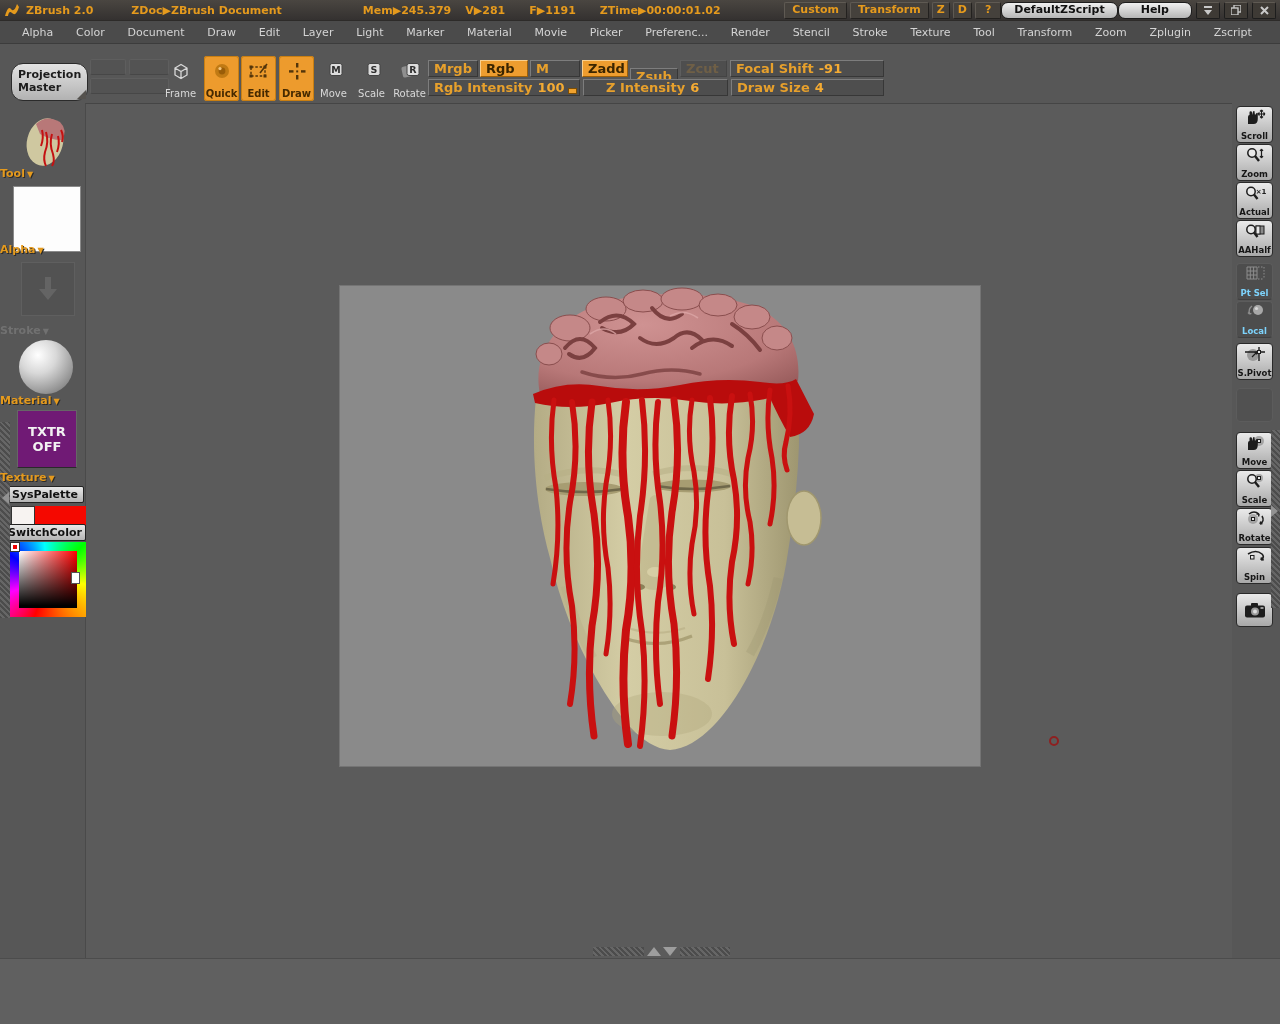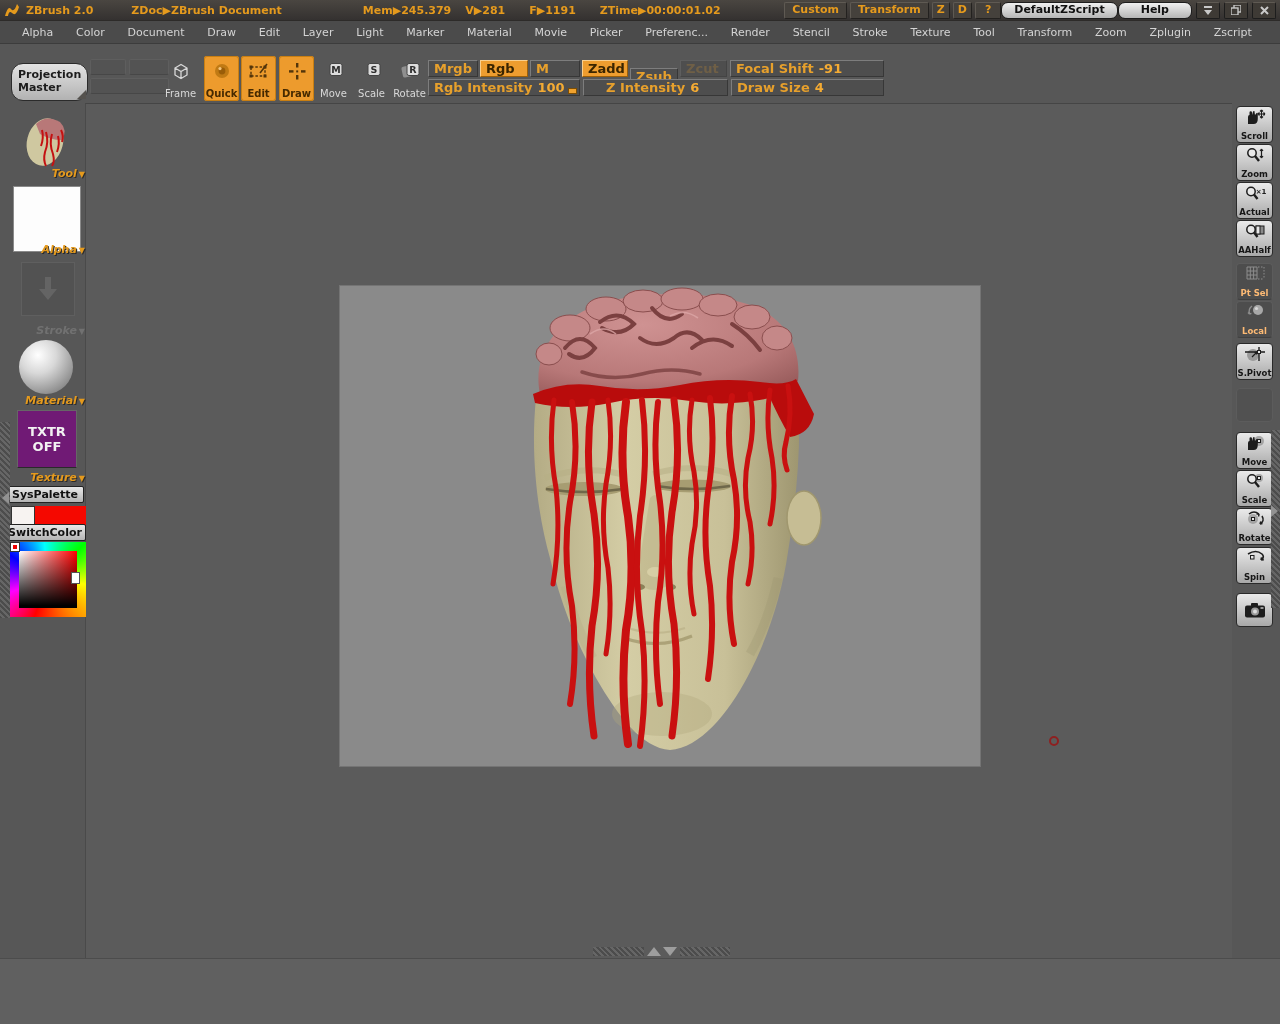--- a/index.html
+++ b/index.html
@@ -38,35 +38,35 @@
     border-color:#7d7d7d #373737 #373737 #7d7d7d;color:#e7a02c;font-size:13px;font-weight:bold;
     line-height:15px;padding-left:5px;box-sizing:border-box;cursor:pointer;white-space:nowrap;}
   .mbtn.active{background:#ee9d2f;color:#3a2500;border-color:#f9cf8e #9c5f08 #9c5f08 #f9cf8e;}
   .mbtn.ghostm{color:rgba(231,160,44,.22);cursor:default;}
   .slider{cursor:ew-resize;}
   .slider .lab::first-letter{text-decoration:underline;}
   .slider .val{margin-left:5px;color:#f4ab33;}
   .slider-tick{position:absolute;width:7px;height:4px;background:#f0a22e;border:1px solid #7c4e04;}
   
   #leftbar{position:absolute;left:0;top:103px;width:85px;height:855px;background:#575757;}
-  .lp-label{position:absolute;width:85px;text-align:right;color:#e59a1d;font-size:11px;font-weight:bold;
-    text-shadow:1px 1px 0 #2a2a2a;cursor:pointer;z-index:5;font-style:italic;}
+  .lp-label{position:absolute;width:85px;text-align:left;color:#e59a1d;font-size:11px;font-weight:bold;
+    text-shadow:1px 1px 0 #2a2a2a;cursor:pointer;z-index:5;}
   .lp-label .arr{font-size:8px;margin-left:2px;}
   .lp-label.ghostl{color:rgba(190,190,190,.25);text-shadow:none;cursor:default;}
   .lp-btn{position:absolute;height:17px;background:linear-gradient(#e9e9e9,#b4b4b4);
     border:1px solid #222;border-radius:2px;color:#111;font-size:11px;font-weight:bold;
     text-align:center;line-height:15px;box-sizing:border-box;cursor:pointer;}
   .hatch{background:repeating-linear-gradient(45deg,#4c4c4c 0 2px,#666 2px 4px);}
   
   #rightbar{position:absolute;left:1232px;top:103px;width:48px;height:855px;background:#575757;}
   .rbtn{position:absolute;left:4px;width:37px;height:37px;border-radius:4px;display:flex;
     flex-direction:column;align-items:center;justify-content:flex-end;box-sizing:border-box;
     padding-bottom:1px;cursor:pointer;}
   .rbtn.light{background:linear-gradient(#eaeaea,#a8a8a8);border:1px solid #2a2a2a;color:#161616;}
-  .rbtn.dim{background:#4d4d4d;border:1px solid #5c5c5c;border-bottom-color:#404040;color:#fdba74;}
+  .rbtn.dim{background:#4d4d4d;border:1px solid #5c5c5c;border-bottom-color:#404040;color:#7dd3fc;}
   .rbtn.ghostr{background:#515151;border:1px solid #5c5c5c;cursor:default;}
   .rlbl{font-size:8.5px;font-weight:bold;line-height:10px;white-space:nowrap;}
   .ric{margin-bottom:auto;margin-top:2px;}
   
   #workspace{position:absolute;left:85px;top:103px;width:1147px;height:855px;background:#5b5b5b;
     border-top:1px solid #454545;border-left:1px solid #4a4a4a;box-sizing:border-box;}
   #canvas{position:absolute;left:340px;top:286px;width:640px;height:480px;background:#8a8a8a;
     outline:1px solid #747474;cursor:crosshair;}
   #red-marker{position:absolute;left:1049px;top:736px;width:6px;height:6px;border:2px solid #8e2020;border-radius:50%;}
   #hscroll{position:absolute;left:593px;top:946px;width:137px;height:10px;display:flex;align-items:center;}

